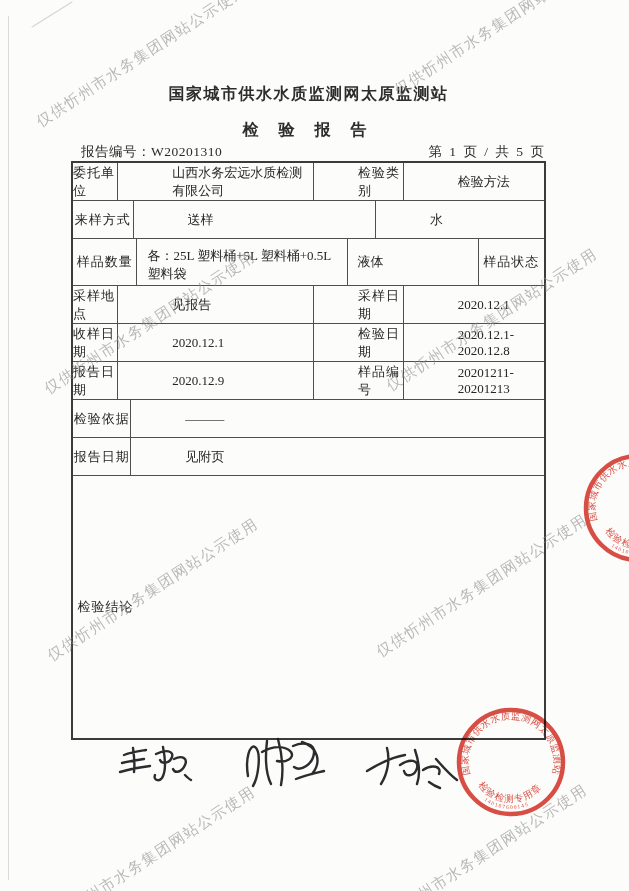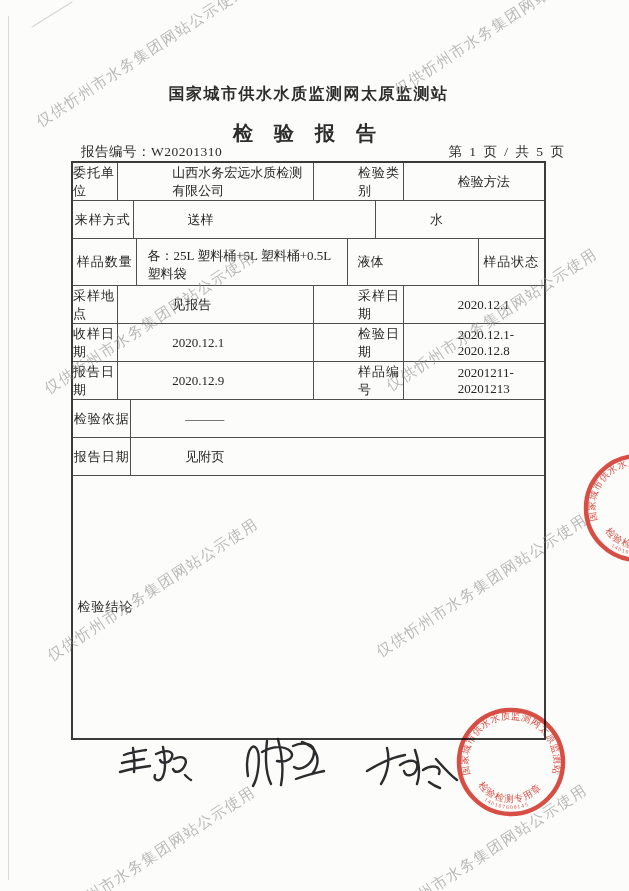--- a/index.html
+++ b/index.html
@@ -18,23 +18,23 @@
     position:absolute; white-space:nowrap; z-index:9; pointer-events:none;
     font-family:"Liberation Sans","DejaVu Sans",sans-serif;
     font-size:15px; letter-spacing:1.5px; color:#8c8c8c; opacity:.6;
     transform:translate(-50%,-50%) rotate(-33deg);
   }
 
   
   .org-title { position:absolute; left:71px; top:84px; width:475px; text-align:center;
     font-size:16px; font-weight:600; letter-spacing:1.5px; color:#2d2d2d; }
   .report-title { position:absolute; left:71px; top:120px; width:475px; text-align:center;
-    font-size:20px; font-weight:600; letter-spacing:8px; color:#2d2d2d; }
+    font-size:16px; font-weight:600; letter-spacing:8px; color:#2d2d2d; }
   .report-no { position:absolute; left:81px; top:143px; font-size:13.5px; color:#2b2b2b; letter-spacing:0.5px; }
-  .page-indicator { position:absolute; left:376px; top:143px; width:190px; text-align:right;
+  .page-indicator { position:absolute; left:356px; top:143px; width:190px; text-align:right;
     font-size:13.5px; letter-spacing:2px; color:#2b2b2b; }
 
   
   .tbl { position:absolute; left:71px; top:161px; width:475px; border:2px solid #3b3b3b; background:transparent; }
   .row { display:flex; border-bottom:1px solid #4f4f4f; }
   .row:last-child { border-bottom:none; }
   .c { display:flex; align-items:center; font-size:13px; color:#262626; border-right:1px solid #4f4f4f; overflow:hidden; }
   .c:last-child { border-right:none; }
   .lab { justify-content:center; letter-spacing:1px; }
   .val { padding-left:10px; padding-right:6px; }

